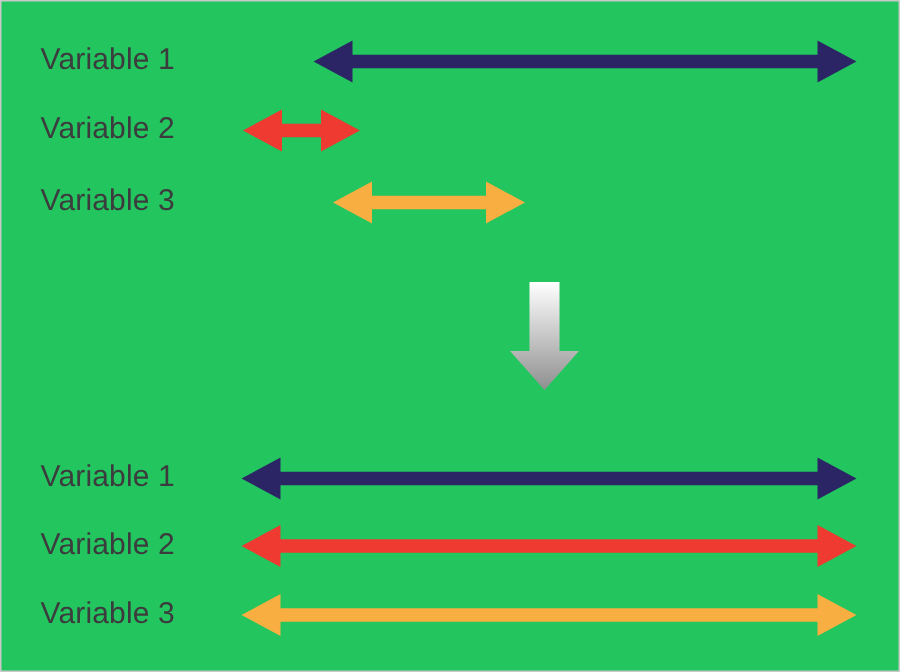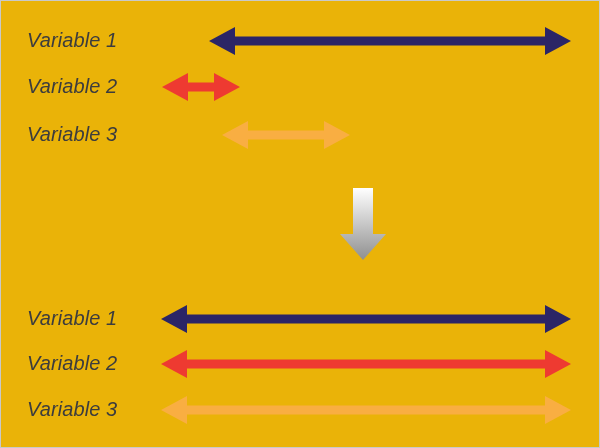--- a/index.html
+++ b/index.html
@@ -7,25 +7,24 @@
     padding: 0;
     background: #ffffff;
   }
   body {
     font-family: "Liberation Sans", "DejaVu Sans", sans-serif;
   }
   #figure {
     position: relative;
     width: 600px;
     height: 448px;
-    background: #eab308;
+    background: #22c55e;
     border: 1px solid #c9c9c9;
     box-sizing: border-box;
     overflow: hidden;
-    font-style: italic;
   }
   .row-label {
     position: absolute;
     font-size: 20px;
     line-height: 20px;
     color: #3c3c3e;
     letter-spacing: 0.1px;
     white-space: nowrap;
     font-weight: 400;
   }

